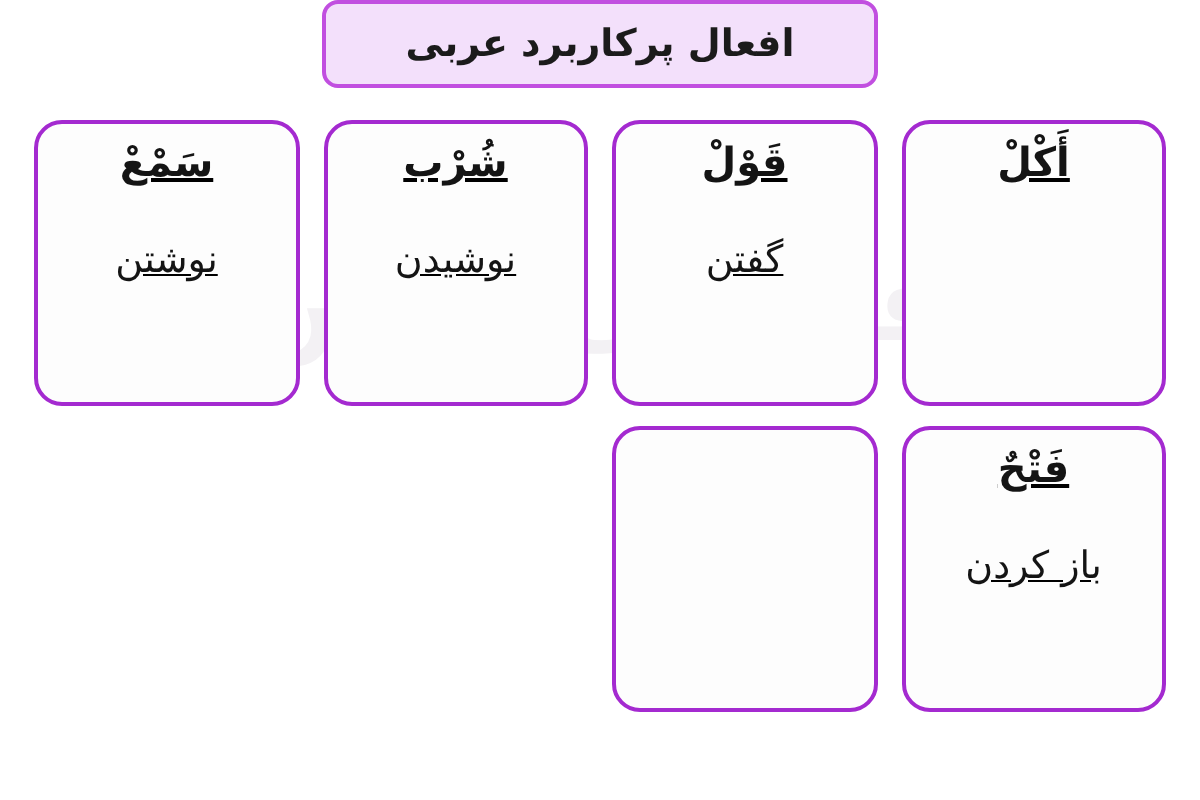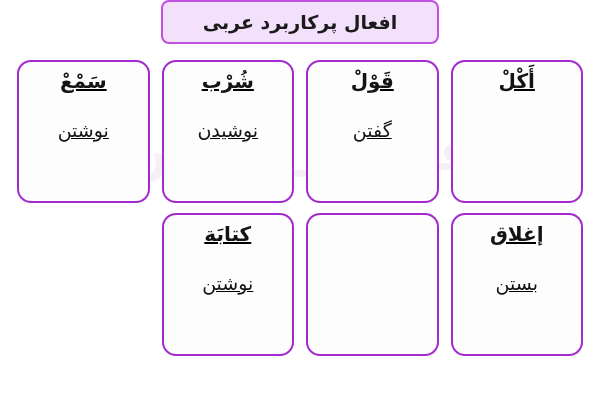--- a/index.html
+++ b/index.html
@@ -109,28 +109,24 @@
     <div class="card">
       <div class="ar">شُرْب</div>
       <div class="fa">نوشیدن</div>
     </div>
 
     <div class="card">
       <div class="ar">سَمْعْ</div>
       <div class="fa">نوشتن</div>
     </div>
 
+    <div class="card">
+      <div class="ar">فَتْحٌ</div>
+      <div class="fa">باز کردن</div>
+    </div>
 
-    <div class="card">
-      <div class="ar">إغلاق</div>
-      <div class="fa">بستن</div>
-    </div>
 
     <div class="card">
     </div>
 
-    <div class="card">
-      <div class="ar">كتابَة</div>
-      <div class="fa">نوشتن</div>
-    </div>
 
   </div>
 </div>
 
 </body></html>

